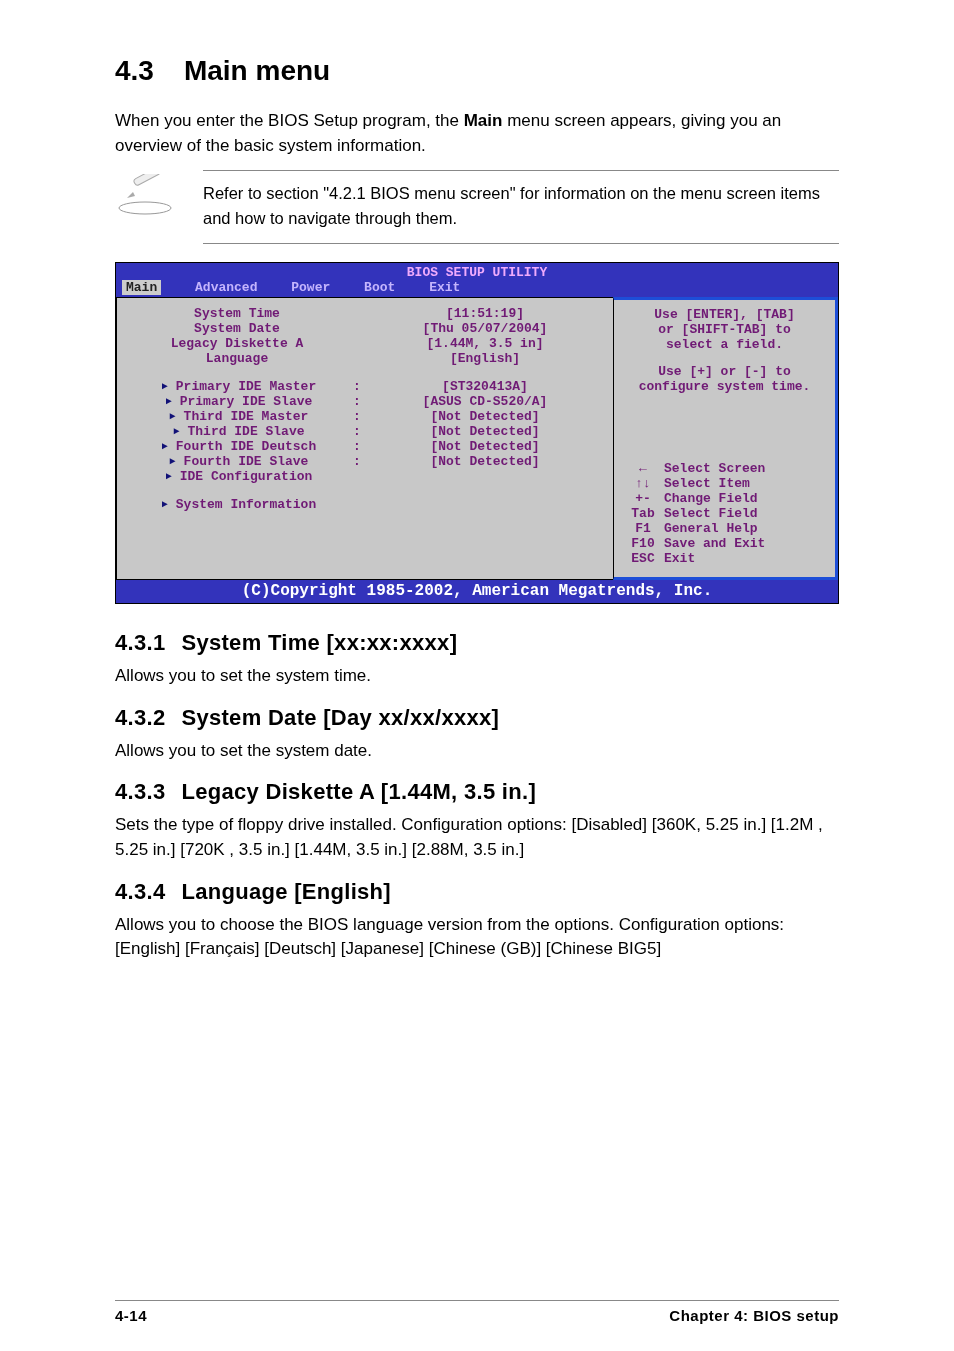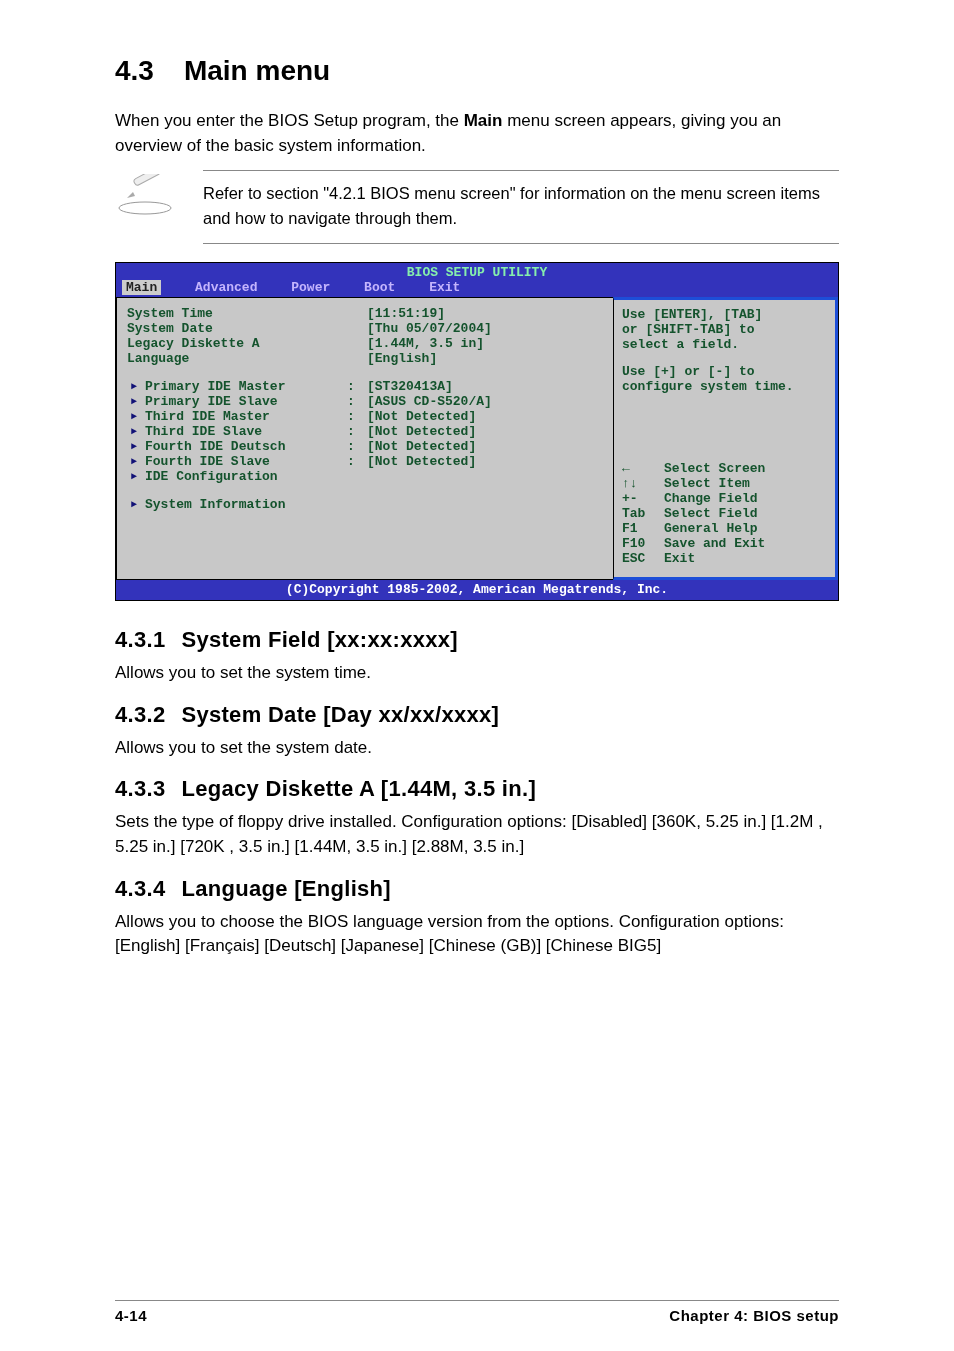--- a/index.html
+++ b/index.html
@@ -46,21 +46,21 @@
     }
     .bios-box {
       border: 1px solid #000;
       width: 100%;
       font-family: "Courier New", monospace;
       font-size: 13px;
       margin-bottom: 26px;
     }
     .bios-title {
       background: #3333bb;
-      color: #86efac;
+      color: #f0abfc;
       text-align: center;
       font-weight: bold;
       padding: 2px 0 0 0;
       font-size: 13px;
     }
     .bios-menu {
       background: #3333bb;
       padding: 0 6px 2px 6px;
     }
     .bios-menu span {
@@ -70,21 +70,22 @@
       margin-right: 26px;
     }
     .bios-menu .active {
       background: #ccc;
       color: #222;
       padding: 0 4px;
     }
     .bios-body {
       display: flex;
       background: #c8c8c8;
-      color: #14532d;
+      color: #701a75;
+      text-align: center;
     }
     .bios-left {
       flex: 1;
       border: 1px solid #000;
       border-right: none;
       padding: 8px 10px 14px 10px;
       font-weight: bold;
     }
     .bios-row { display: flex; }
     .bios-label { flex: 0 0 220px; white-space: pre; }
@@ -108,21 +109,21 @@
       font-weight: bold;
       line-height: 1.15;
     }
     .help-icons { margin-top: 68px; }
     .help-row { display: flex; }
     .help-key { flex: 0 0 42px; }
     .bios-footer {
       background: #3333bb;
       color: #fff;
       text-align: center;
-      font-size: 13px;
+      font-size: 16px;
       padding: 2px 0 3px 0;
       font-weight: bold;
     }
     .subsection {
       font-size: 22px;
       font-weight: bold;
       margin-top: 16px;
       margin-bottom: 8px;
       letter-spacing: 0.3px;
     }
@@ -278,21 +279,21 @@
         <div class="help-row">
             <div class="help-key">ESC</div>
             <div>Exit</div>
           </div>
       </div>
     </div>
   </div>
   <div class="bios-footer">(C)Copyright 1985-2002, American Megatrends, Inc.</div>
 </div>
 
-<h2 class="subsection"><span class="sub-num">4.3.1</span><span>System Field [xx:xx:xxxx]</span></h2>
+<h2 class="subsection"><span class="sub-num">4.3.1</span><span>System Time [xx:xx:xxxx]</span></h2>
 <p class="body-p">Allows you to set the system time.</p>
 
 <h2 class="subsection"><span class="sub-num">4.3.2</span><span>System Date [Day xx/xx/xxxx]</span></h2>
 <p class="body-p">Allows you to set the system date.</p>
 
 <h2 class="subsection"><span class="sub-num">4.3.3</span><span>Legacy Diskette A [1.44M, 3.5 in.]</span></h2>
 <p class="body-p">Sets the type of floppy drive installed. Configuration options: [Disabled] [360K, 5.25 in.] [1.2M , 5.25 in.] [720K , 3.5 in.] [1.44M, 3.5 in.] [2.88M, 3.5 in.]</p>
 
 <h2 class="subsection"><span class="sub-num">4.3.4</span><span>Language [English]</span></h2>
 <p class="body-p">Allows you to choose the BIOS language version from the options. Configuration options: [English] [Français] [Deutsch] [Japanese] [Chinese (GB)] [Chinese BIG5]</p>

